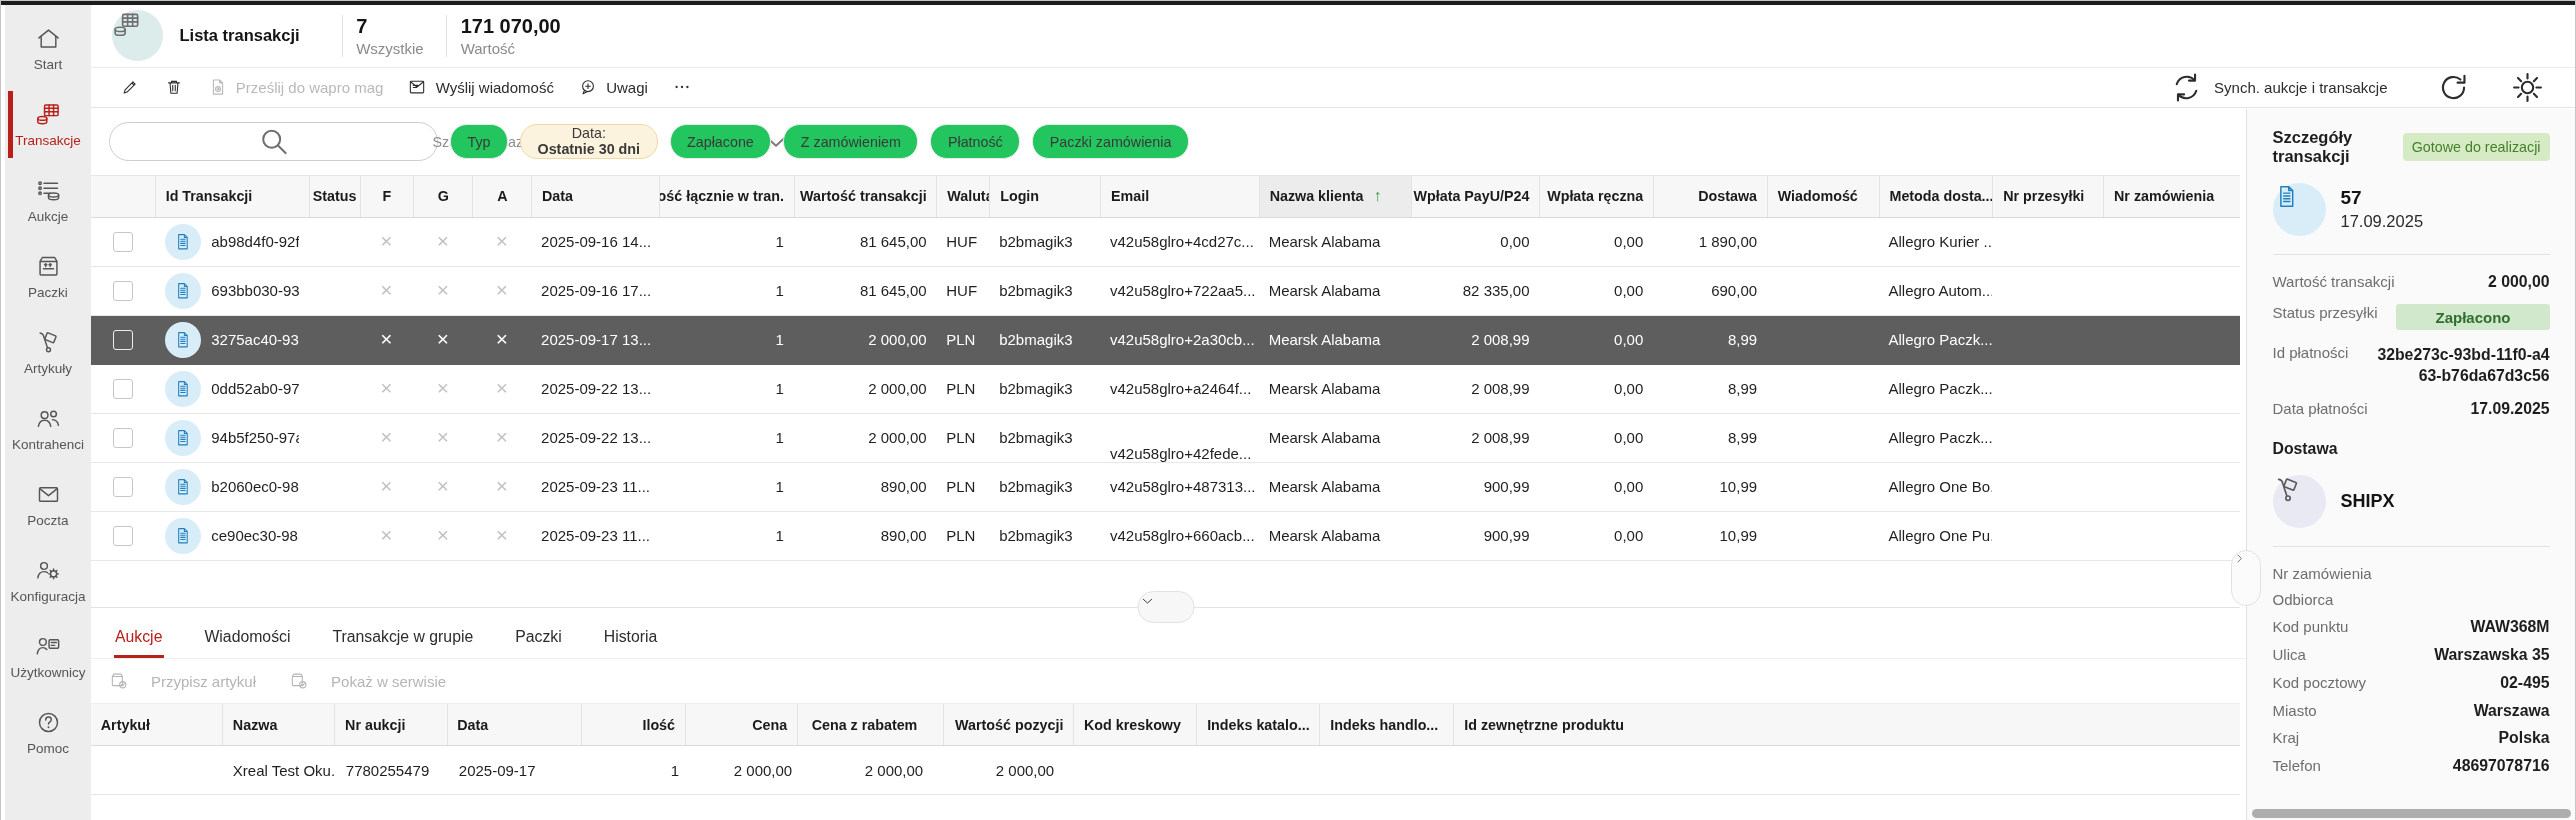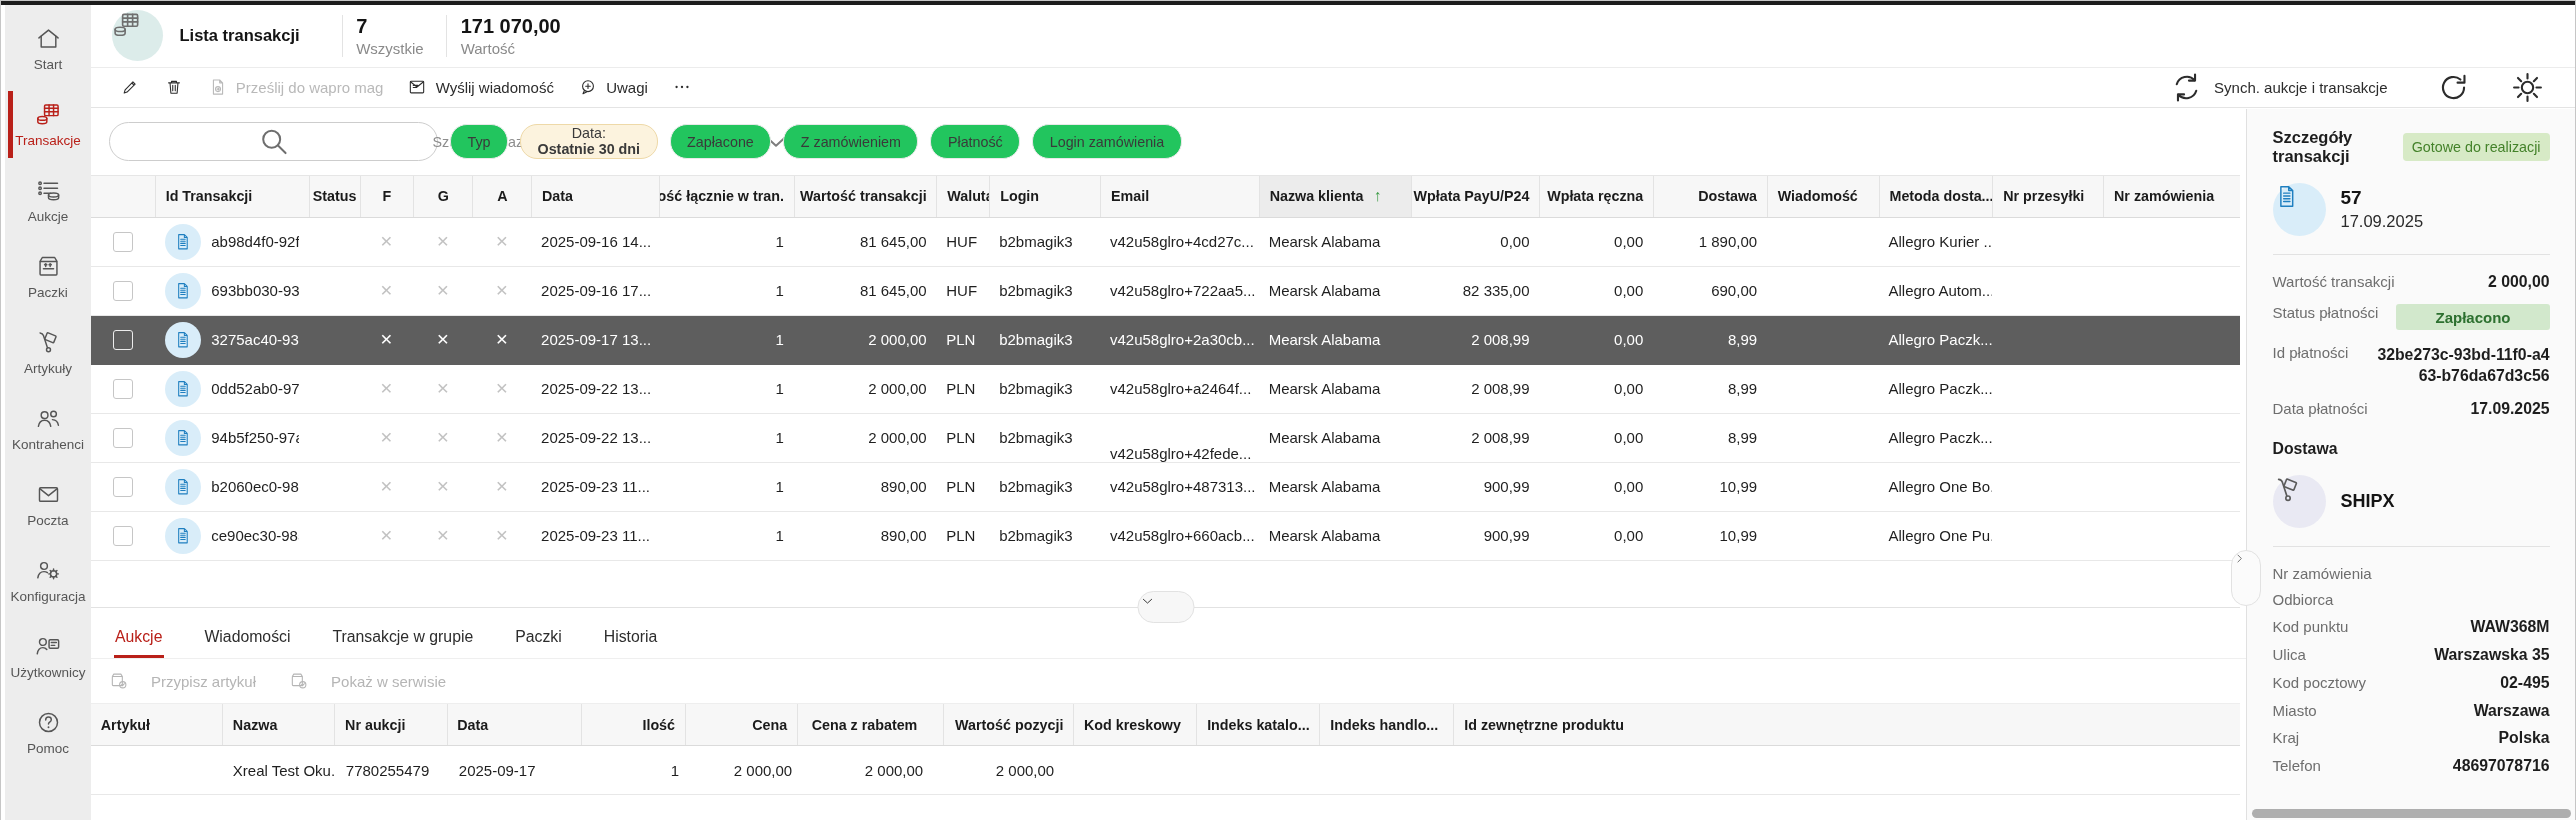--- a/index.html
+++ b/index.html
@@ -349,21 +349,21 @@
               <div class="chip">
                 <span>Zapłacone</span>
               </div>
               <div class="chip">
                 <span>Z zamówieniem</span>
               </div>
               <div class="chip">
                 <span>Płatność</span>
               </div>
               <div class="chip">
-                <span>Login zamówienia</span>
+                <span>Paczki zamówienia</span>
               </div>
             </div>
         </div>
 
         <div class="gtable">
           <div class="thead" id="main-thead">
               <div class="th" style="width: 64px;">
                 <span></span>
               </div>
               <div class="th" style="width: 154px;">
@@ -765,21 +765,21 @@
             <div class="dp-date">17.09.2025</div>
           </div>
         </div>
         <div class="dp-divider"></div>
         <div id="dp-fields">
             <div class="kv">
               <span class="kv-l">Wartość transakcji</span>
               <span class="kv-v">2 000,00</span>
             </div>
             <div class="kv">
-              <span class="kv-l">Status płatności</span>
+              <span class="kv-l">Status przesyłki</span>
               <span class="badge-paid">Zapłacono</span>
             </div>
             <div class="kv">
               <span class="kv-l">Id płatności</span>
               <span class="kv-v wrap">32be273c-93bd-11f0-a463-b76da67d3c56</span>
             </div>
             <div class="kv">
               <span class="kv-l">Data płatności</span>
               <span class="kv-v">17.09.2025</span>
             </div>

